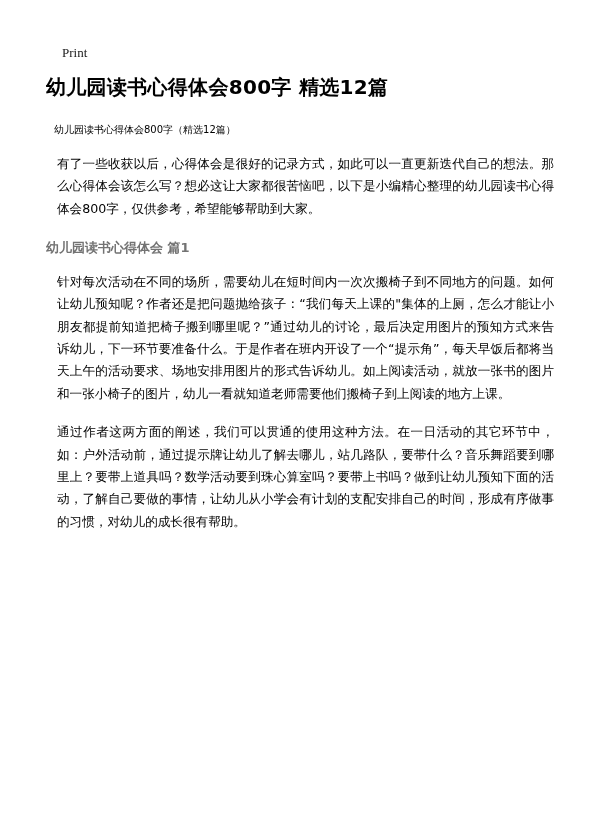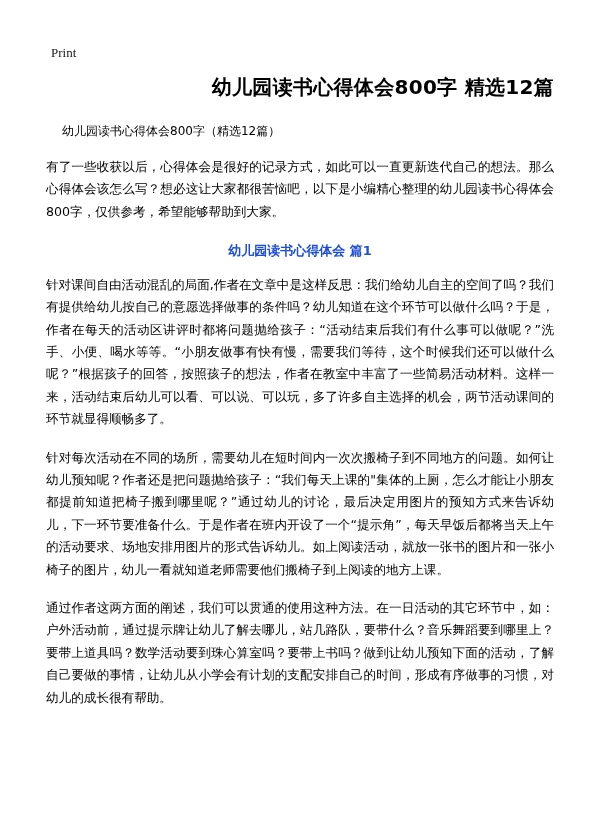--- a/index.html
+++ b/index.html
@@ -16,70 +16,69 @@
     -webkit-font-smoothing: antialiased;
   }
   .page {
     width: 600px;
     min-height: 828px;
     box-sizing: border-box;
     padding: 44px 46px 0 46px;
     background: #ffffff;
   }
   .print-bar {
-    margin: 0 0 14px 5px;
+    margin: 0 0 14px 16px;
     line-height: 1;
   }
   .print-link {
     font-family: "Liberation Serif", "DejaVu Serif", serif;
     font-size: 13px;
     color: #1a1a1a;
     text-decoration: none;
     cursor: pointer;
     display: inline-block;
   }
   .doc-title {
     margin: 10px 0 0 0;
-    text-align: right;
+    text-align: left;
     font-family: "DejaVu Sans", "Liberation Sans", sans-serif;
     font-size: 20px;
     font-weight: bold;
     letter-spacing: 0.3px;
     line-height: 1.35;
     color: #000;
   }
   .doc-subtitle {
-    margin: 21px 0 0 16px;
+    margin: 21px 0 0 8px;
     font-family: "DejaVu Sans", "Liberation Sans", sans-serif;
-    font-size: 12px;
+    font-size: 10px;
     font-weight: normal;
     line-height: 1.5;
     color: #000;
   }
   .body-block {
     margin: 16px 0 0 0;
   }
   p.para {
-    margin: 0 0 16px 0;
+    margin: 0 0 16px 11px;
     font-family: "DejaVu Sans", "Liberation Sans", sans-serif;
     font-size: 12.6px;
     line-height: 1.78;
     text-align: justify;
     text-justify: inter-ideograph;
     color: #000;
     word-break: break-all;
   }
   h2.section-heading {
     margin: 18px 0 13px 0;
     font-family: "DejaVu Sans", "Liberation Sans", sans-serif;
     font-size: 13px;
     font-weight: bold;
     line-height: 1.5;
-    color: #1d4ed8;
-    text-align: center;
+    color: #737373;
   }
 </style>
 </head>
 <body>
 
 <div class="page">
 
   <div class="print-bar">
     <a class="print-link" href="#">Print</a>
   </div>
@@ -87,18 +86,17 @@
   <h1 class="doc-title">幼儿园读书心得体会800字  精选12篇</h1>
 
   <div class="doc-subtitle">幼儿园读书心得体会800字（精选12篇）</div>
 
   <div class="body-block">
 
     <p class="para">有了一些收获以后，心得体会是很好的记录方式，如此可以一直更新迭代自己的想法。那么心得体会该怎么写？想必这让大家都很苦恼吧，以下是小编精心整理的幼儿园读书心得体会800字，仅供参考，希望能够帮助到大家。</p>
 
     <h2 class="section-heading">幼儿园读书心得体会 篇1</h2>
 
-    <p class="para">针对课间自由活动混乱的局面,作者在文章中是这样反思：我们给幼儿自主的空间了吗？我们有提供给幼儿按自己的意愿选择做事的条件吗？幼儿知道在这个环节可以做什么吗？于是，作者在每天的活动区讲评时都将问题抛给孩子：“活动结束后我们有什么事可以做呢？”洗手、小便、喝水等等。“小朋友做事有快有慢，需要我们等待，这个时候我们还可以做什么呢？”根据孩子的回答，按照孩子的想法，作者在教室中丰富了一些简易活动材料。这样一来，活动结束后幼儿可以看、可以说、可以玩，多了许多自主选择的机会，两节活动课间的环节就显得顺畅多了。</p>
     <p class="para">针对每次活动在不同的场所，需要幼儿在短时间内一次次搬椅子到不同地方的问题。如何让幼儿预知呢？作者还是把问题抛给孩子：“我们每天上课的"集体的上厕，怎么才能让小朋友都提前知道把椅子搬到哪里呢？”通过幼儿的讨论，最后决定用图片的预知方式来告诉幼儿，下一环节要准备什么。于是作者在班内开设了一个“提示角”，每天早饭后都将当天上午的活动要求、场地安排用图片的形式告诉幼儿。如上阅读活动，就放一张书的图片和一张小椅子的图片，幼儿一看就知道老师需要他们搬椅子到上阅读的地方上课。</p>
     <p class="para">通过作者这两方面的阐述，我们可以贯通的使用这种方法。在一日活动的其它环节中，如：户外活动前，通过提示牌让幼儿了解去哪儿，站几路队，要带什么？音乐舞蹈要到哪里上？要带上道具吗？数学活动要到珠心算室吗？要带上书吗？做到让幼儿预知下面的活动，了解自己要做的事情，让幼儿从小学会有计划的支配安排自己的时间，形成有序做事的习惯，对幼儿的成长很有帮助。</p>
 
   </div>
 </div>
 
 </body></html>

